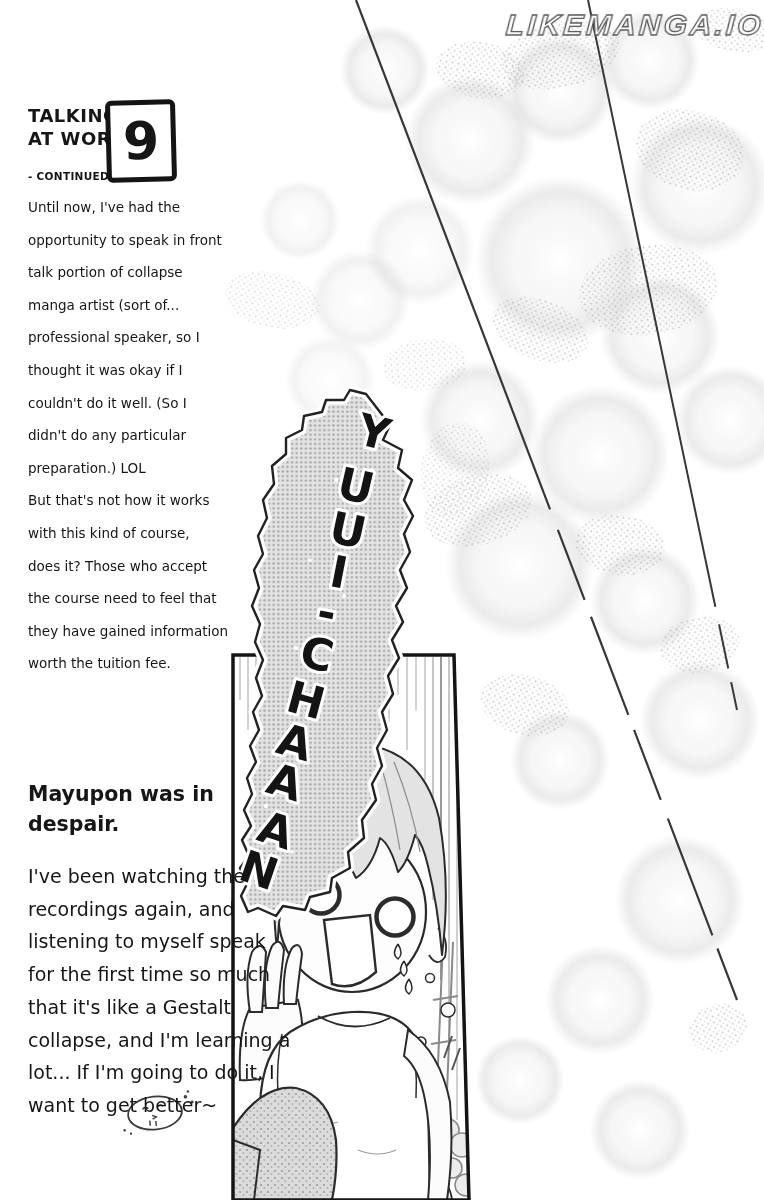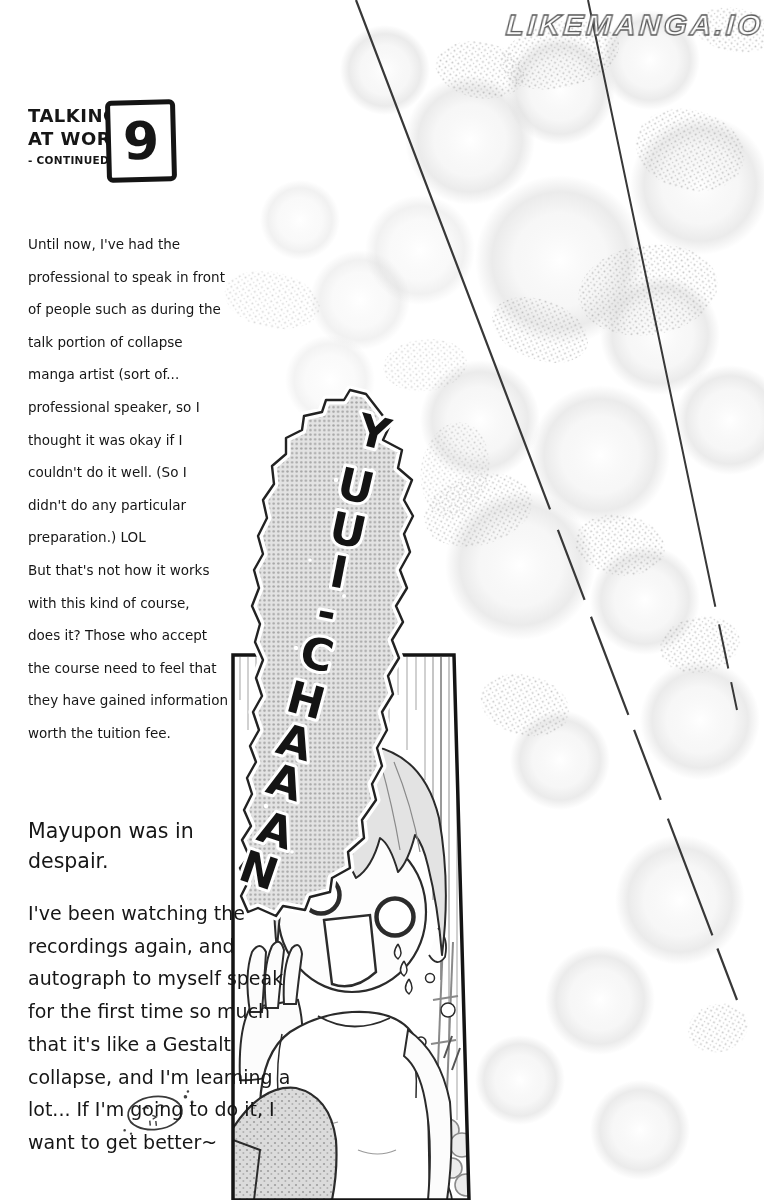--- a/index.html
+++ b/index.html
@@ -19,34 +19,34 @@
     letter-spacing:3px;color:#ffffff;
     -webkit-text-stroke:1.3px #5a5a5a;
     text-shadow:0 0 1px #8a8a8a;
     transform:skewX(-4deg);
     white-space:nowrap;z-index:30;
   }
 
   
   .note-head{position:absolute;left:28px;top:104px;z-index:20;}
   .nh-big{font-size:18px;line-height:23px;font-weight:bold;letter-spacing:.5px;white-space:nowrap;}
-  .nh-small{font-size:10.5px;font-weight:bold;letter-spacing:.3px;margin-top:4px;white-space:nowrap;}
+  .nh-small{font-size:10.5px;font-weight:bold;letter-spacing:.3px;margin-top:20px;white-space:nowrap;}
   .chapter-box{
     position:absolute;left:106px;top:100px;width:60px;height:72px;
     border:5px solid #141414;border-radius:6px;
     transform:rotate(-1.5deg);
     display:flex;align-items:center;justify-content:center;
     background:#fff;z-index:20;
   }
   .chapter-num{font-size:52px;font-weight:bold;line-height:1;}
 
   
-  .col{position:absolute;left:28px;width:205px;z-index:20;margin-top:37px;}
+  .col{position:absolute;left:28px;width:205px;z-index:20;}
   .body1{top:191px;font-size:13.5px;line-height:32.6px;}
-  .emph{top:779px;font-size:20.5px;line-height:30px;font-weight:normal;}
+  .emph{top:779px;font-size:20.5px;line-height:30px;font-weight:bold;}
   .body2{top:860px;font-size:19px;line-height:32.7px;}
   .ln{white-space:nowrap;}
 </style>
 </head>
 <body>
 
 <svg class="art" viewBox="0 0 764 1200">
   <defs>
     <radialGradient id="bok">
       <stop offset="0" stop-color="#ffffff" stop-opacity="0.95"></stop>
@@ -294,22 +294,21 @@
   <div class="nh-big">AT WORK</div>
   <div class="nh-small">- CONTINUED</div>
 </div>
 
 <div class="chapter-box">
   <span class="chapter-num">9</span>
 </div>
 
 <div class="col body1">
   <div class="ln">Until now, I've had the</div>
-  <div class="ln">professional to speak in front</div>
-  <div class="ln">of people such as during the</div>
+  <div class="ln">opportunity to speak in front</div>
   <div class="ln">talk portion of collapse</div>
   <div class="ln">manga artist (sort of...</div>
   <div class="ln">professional speaker, so I</div>
   <div class="ln">thought it was okay if I</div>
   <div class="ln">couldn't do it well. (So I</div>
   <div class="ln">didn't do any particular</div>
   <div class="ln">preparation.) LOL</div>
   <div class="ln">But that's not how it works</div>
   <div class="ln">with this kind of course,</div>
   <div class="ln">does it? Those who accept</div>
@@ -319,19 +318,19 @@
 </div>
 
 <div class="col emph">
   <div class="ln">Mayupon was in</div>
   <div class="ln">despair.</div>
 </div>
 
 <div class="col body2">
   <div class="ln">I've been watching the</div>
   <div class="ln">recordings again, and</div>
-  <div class="ln">autograph to myself speak</div>
+  <div class="ln">listening to myself speak</div>
   <div class="ln">for the first time so much</div>
   <div class="ln">that it's like a Gestalt</div>
   <div class="ln">collapse, and I'm learning a</div>
   <div class="ln">lot... If I'm going to do it, I</div>
   <div class="ln">want to get better~</div>
 </div>
 
 </body></html>

